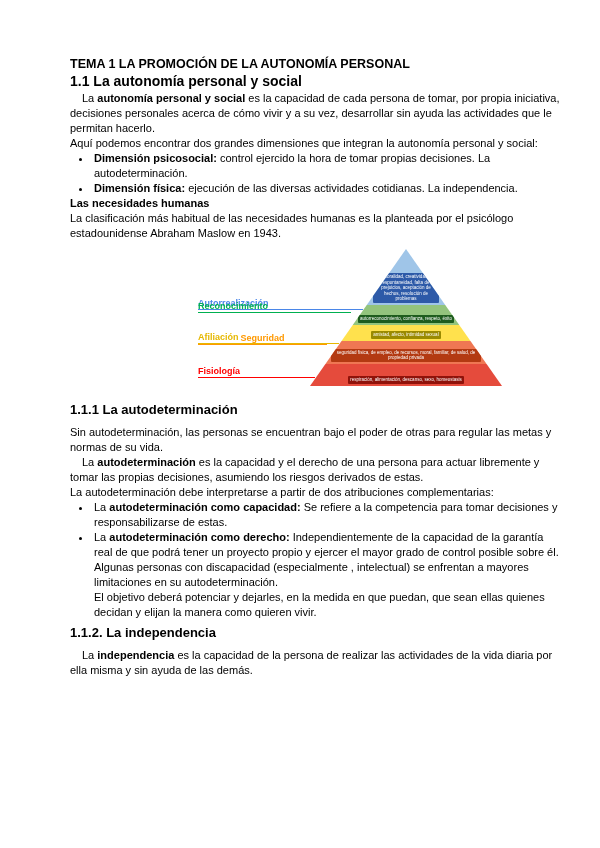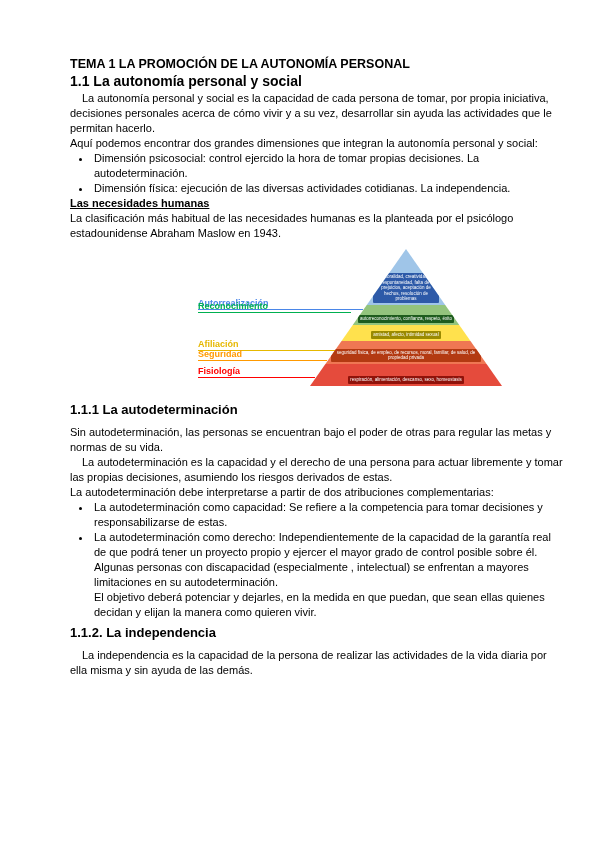--- a/index.html
+++ b/index.html
@@ -11,22 +11,22 @@
     overflow:hidden;
   }
   .page { padding:56px 36px 0 70px; width:600px; }
 
   .doc-title { font-size:12.5px; font-weight:bold; line-height:17px; }
   .h-sec { font-size:14px; font-weight:bold; line-height:17px; margin-bottom:1px; }
   .h-sub { font-size:13px; font-weight:bold; line-height:17px; margin-top:4px; margin-bottom:7px; }
 
   p.body { font-size:11px; line-height:15px; }
   p.indent { text-indent:12px; }
-  .bold-inline { font-weight:normal; }
-  .bold-line { font-size:11px; line-height:15px; font-weight:bold;text-decoration:underline; }
+  .bold-inline { font-weight:bold; }
+  .bold-line { font-size:11px; line-height:15px; font-weight:bold; }
 
   ul.bullets { list-style:disc; margin-left:22px; font-size:11px; line-height:15px; }
   ul.bullets li { padding-left:2px; }
 
   
   .figure { position:relative; height:148px; margin:8px 0 2px 128px; }
   .pyramid {
     position:absolute; left:112px; top:0;
     width:192px; height:137px;
     clip-path:polygon(50% 0, 100% 100%, 0 100%);
@@ -49,22 +49,22 @@
   .r4 { background:#b33a12; max-width:150px; }
   .r5 { background:#8f120a; max-width:168px; }
 
   .pyr-label {
     position:absolute; left:0;
     font-size:9px; font-weight:bold; line-height:11px;
     border-bottom:1px solid;
   }
   .pyr-label-1 { top:49px;  width:165px; color:#4a86e8; border-color:#4a86e8; }
   .pyr-label-2 { top:52px;  width:153px; color:#00b050; border-color:#00b050; }
-  .pyr-label-3 { top:90px;  width:141px; color:#e6b800; border-color:#e6b800; }
-  .pyr-label-4 { top:100px; width:129px; color:#ff9900; border-color:#ff9900; }
+  .pyr-label-3 { top:83px;  width:141px; color:#e6b800; border-color:#e6b800; }
+  .pyr-label-4 { top:84px; width:129px; color:#ff9900; border-color:#ff9900;text-align:center; }
   .pyr-label-5 { top:117px; width:117px; color:#ff0000; border-color:#ff0000; }
 </style>
 </head>
 <body>
 
 <div class="page">
 
   <div class="doc-title">TEMA 1 LA PROMOCIÓN DE LA AUTONOMÍA PERSONAL</div>
 
   <div class="h-sec">1.1 La autonomía personal y social</div>

